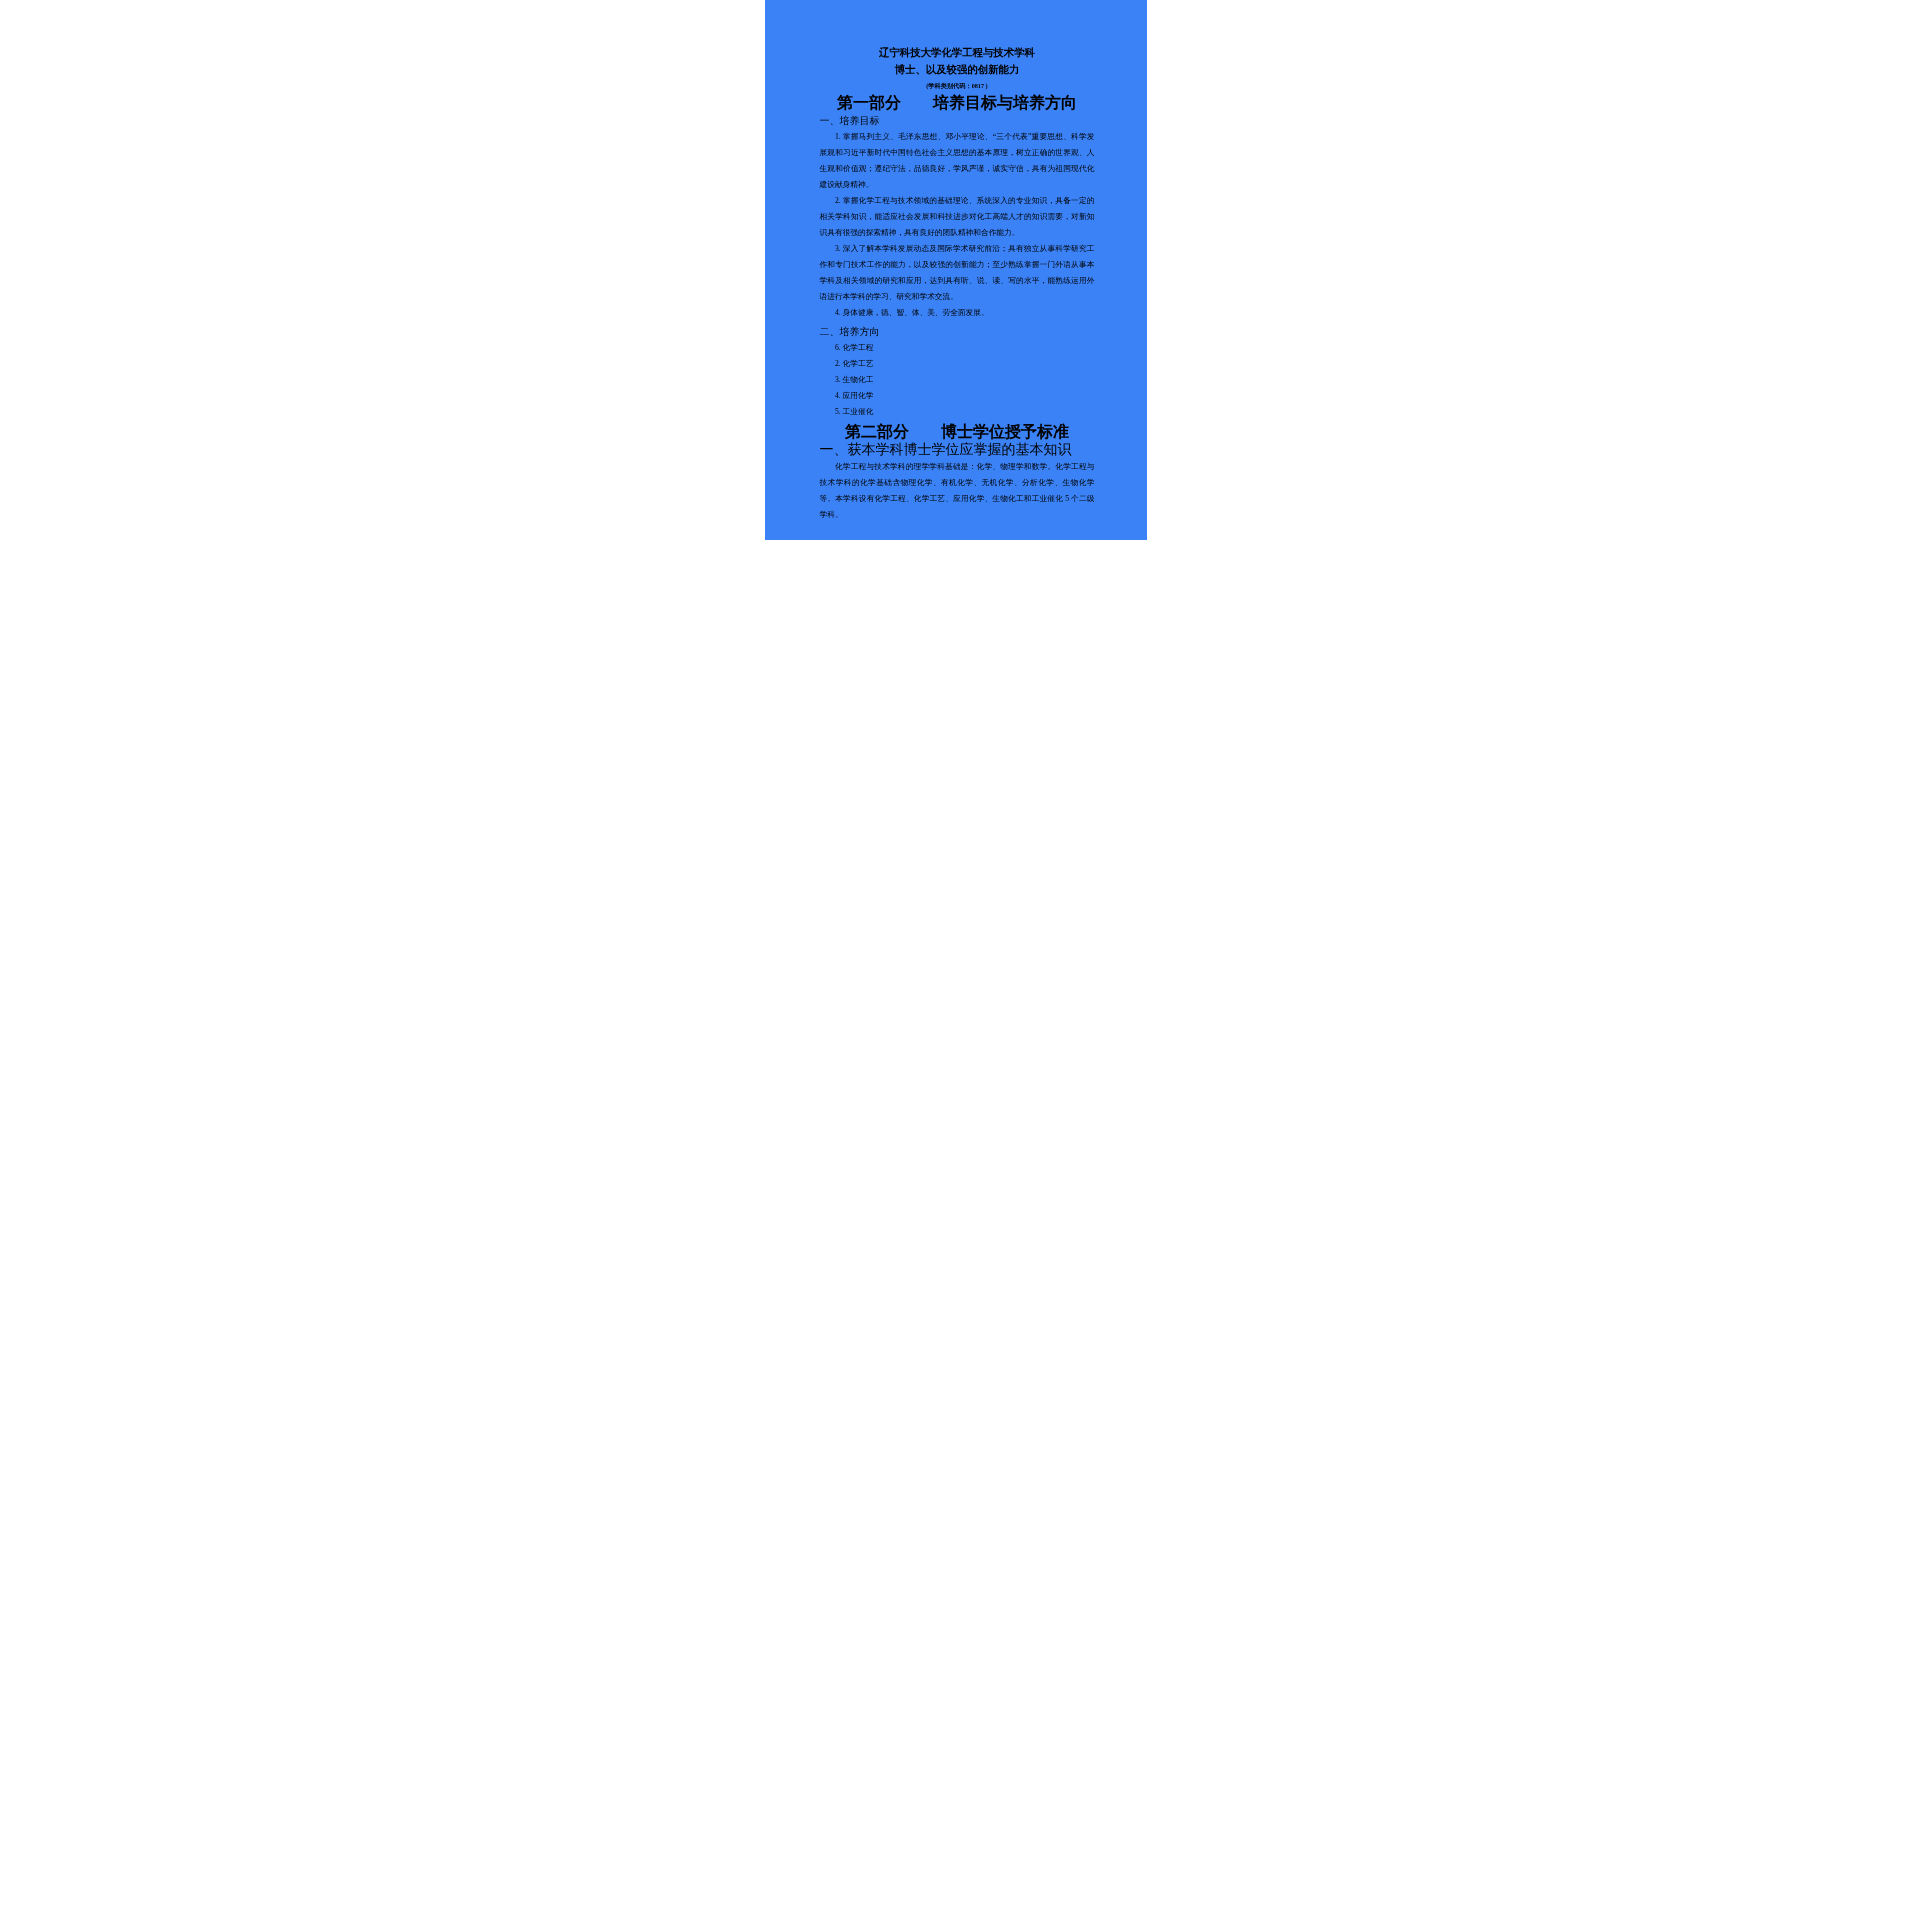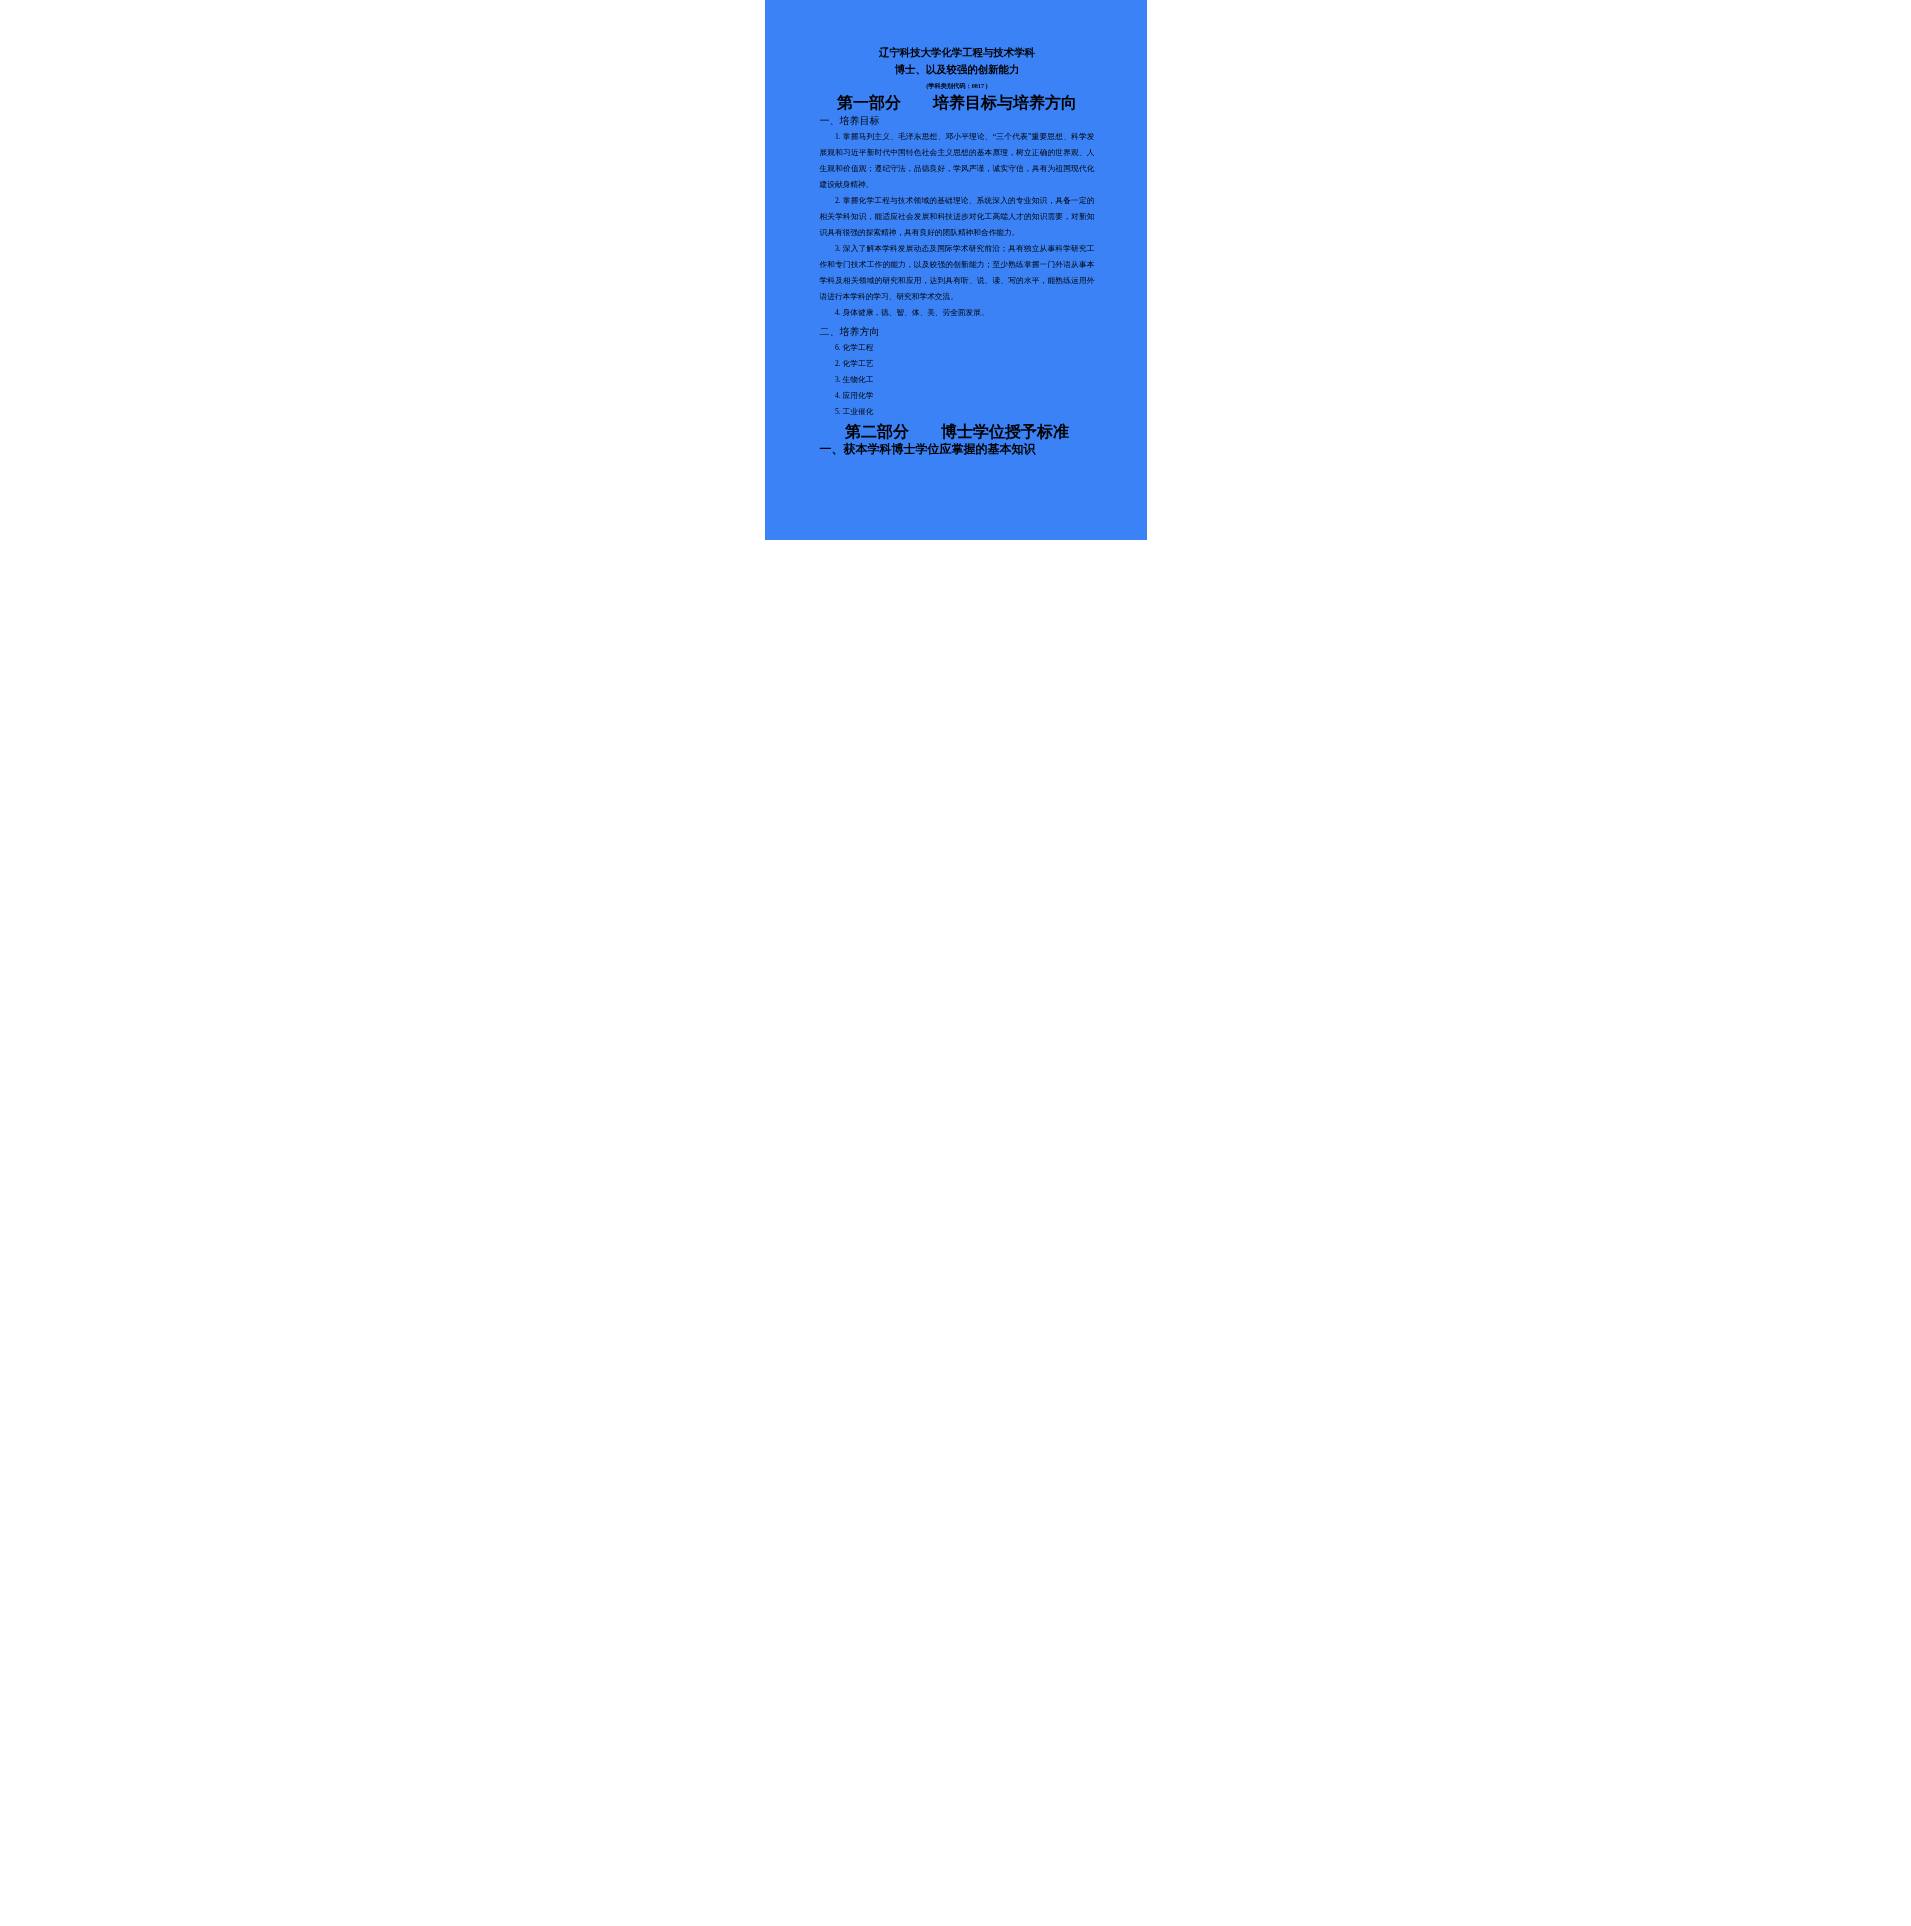--- a/index.html
+++ b/index.html
@@ -50,22 +50,22 @@
   }
   .sec-heading {
     margin: 2.3px 0 0 0;
     font-size: 10px;
     font-weight: normal;
     line-height: 16px;
     font-family: "Liberation Sans", "DejaVu Sans", sans-serif;
   }
   .big-heading {
     margin: 1.5px 0 0 0;
-    font-size: 12px;
-    font-weight: bold;
+    font-size: 14px;
+    font-weight: normal;
     line-height: 17.7px;
     font-family: "Liberation Sans", "DejaVu Sans", sans-serif;
   }
   p.body-para {
     margin: 0;
     text-indent: 2em;
     text-align: justify;
     word-break: break-all;
   }
   p.list-para {
@@ -107,16 +107,17 @@
     <p class="list-para">3. 生物化工</p>
 
     <p class="list-para">4. 应用化学</p>
 
     <p class="list-para">5. 工业催化</p>
 
     <h2 class="part-heading">第二部分　　博士学位授予标准</h2>
 
     <h3 class="big-heading">一、获本学科博士学位应掌握的基本知识</h3>
 
+    <p class="body-para">化学工程与技术学科的理学学科基础是：化学、物理学和数学。化学工程与技术学科的化学基础含物理化学、有机化学、无机化学、分析化学、生物化学等。本学科设有化学工程、化学工艺、应用化学、生物化工和工业催化 5 个二级学科。</p>
 
   </div>
 </div>
 
 
 </body></html>

